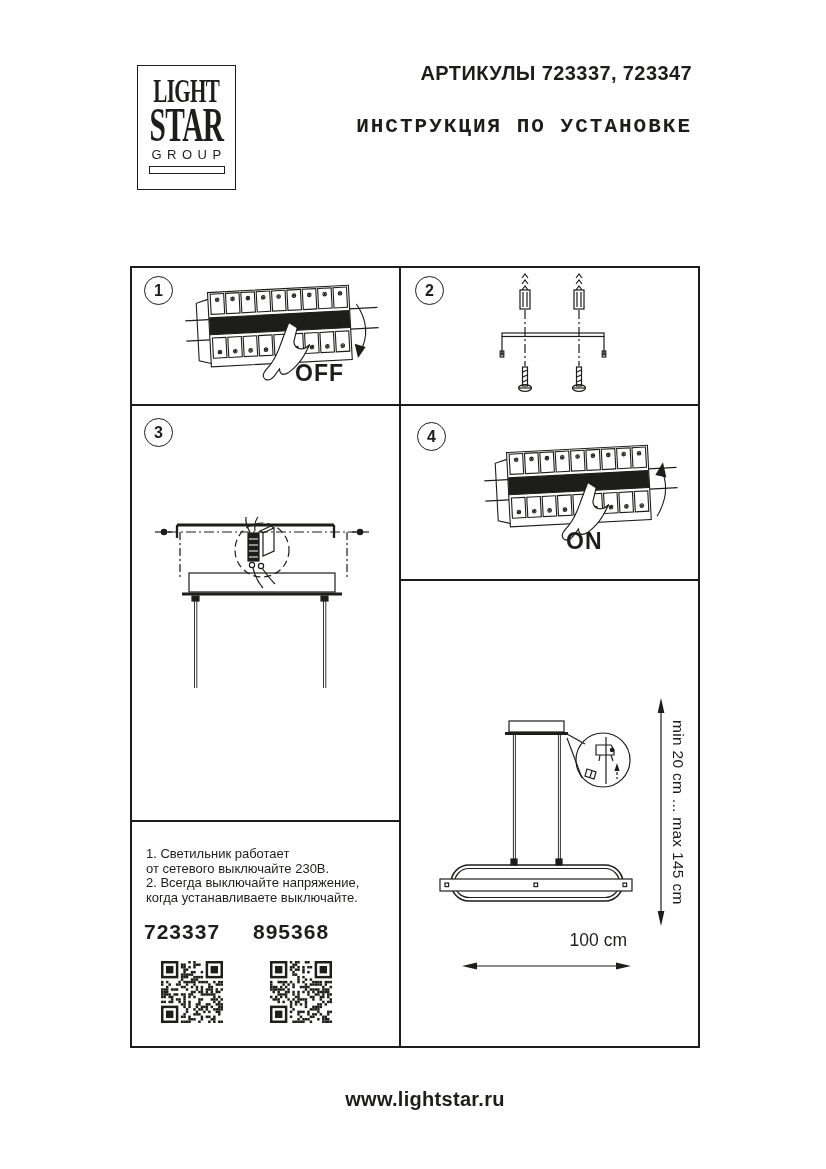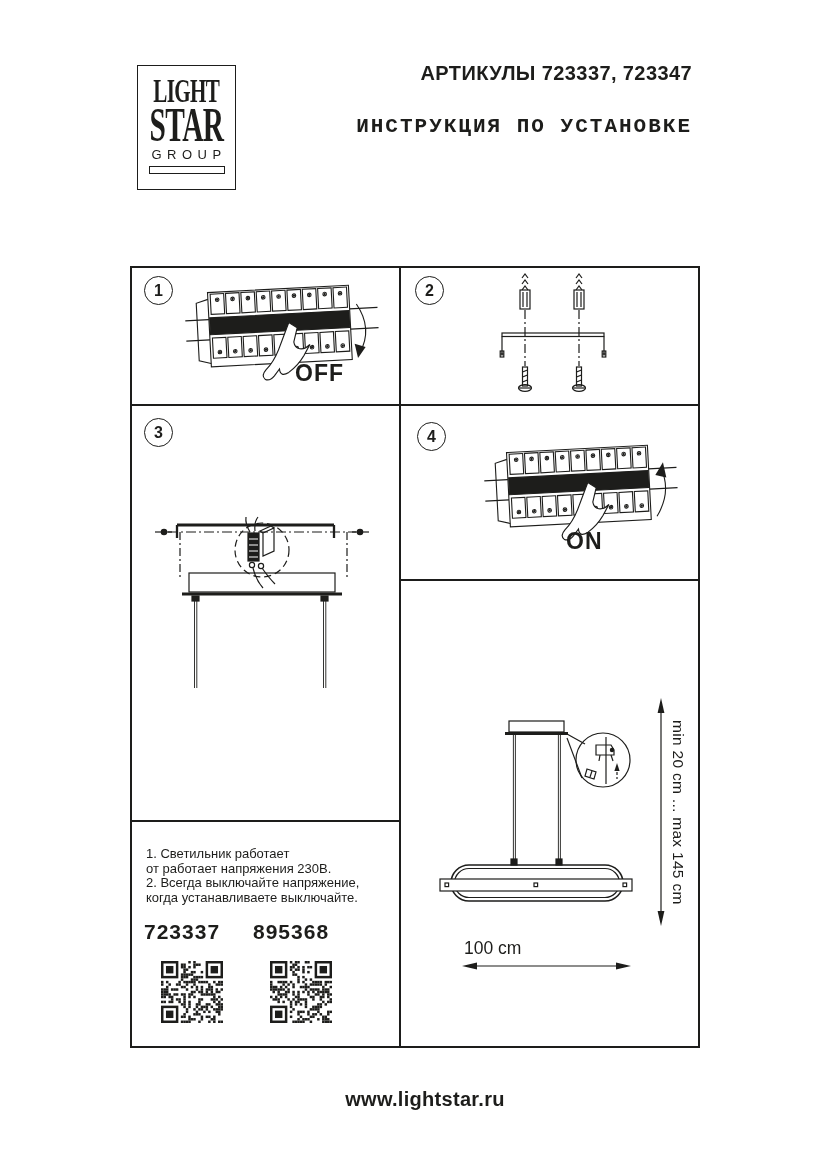--- a/index.html
+++ b/index.html
@@ -73,21 +73,21 @@
   .p1 .switch-label{left:163px;top:92px;}
   .p4 .switch-label{left:165px;top:122px;}
   .fig-anchors{left:0;top:0;width:297px;height:136px;}
   .fig-canopy{left:0;top:0;width:267px;height:414px;}
   .fig-pendant{left:0;top:0;width:297px;height:465px;}
   .dim-v{
     position:absolute;left:264px;top:114px;height:234px;width:22px;
     writing-mode:vertical-rl;text-align:center;font-size:15.5px;letter-spacing:0.3px;white-space:nowrap;
   }
   .dim-h{
-    position:absolute;left:63px;top:357px;width:163px;text-align:left;font-size:17.5px;
+    position:absolute;left:63px;top:349px;width:163px;text-align:right;font-size:17.5px;
   }
   
   .notes{position:absolute;left:14px;top:25px;font-size:13px;line-height:14.6px;}
   .art-row span{
     position:absolute;width:96px;text-align:left;top:98px;
     font-size:21px;font-weight:700;letter-spacing:1px;
   }
   .art-left{left:12px;}
   .art-right{left:121px;}
   .qr{position:absolute;top:139px;width:62px;height:62px;}
@@ -413,21 +413,21 @@
         <polygon points="230,385 215,381.6 215,388.4" fill="#1d1d1b" stroke="none"></polygon>
       </g>
     </svg>
     <div class="dim-v">min 20 cm ... max 145 cm</div>
     <div class="dim-h">100 cm</div>
   </div>
 
   <div class="panel p6">
     <div class="notes">
       <div>1. Светильник работает</div>
-      <div>от работает напряжения 230В.</div>
+      <div>от сетевого выключайте 230В.</div>
       <div>2. Всегда выключайте напряжение,</div>
       <div>когда устанавливаете выключайте.</div>
     </div>
     <div class="art-row">
       <span class="art-left">723337</span>
       <span class="art-right">895368</span>
     </div>
     <svg class="qr qr-left" viewBox="0 0 61 61">
         <g fill="#1d1d1b" stroke="none">
           <rect x="26.84" y="0.00" width="2.44" height="2.44"></rect>

